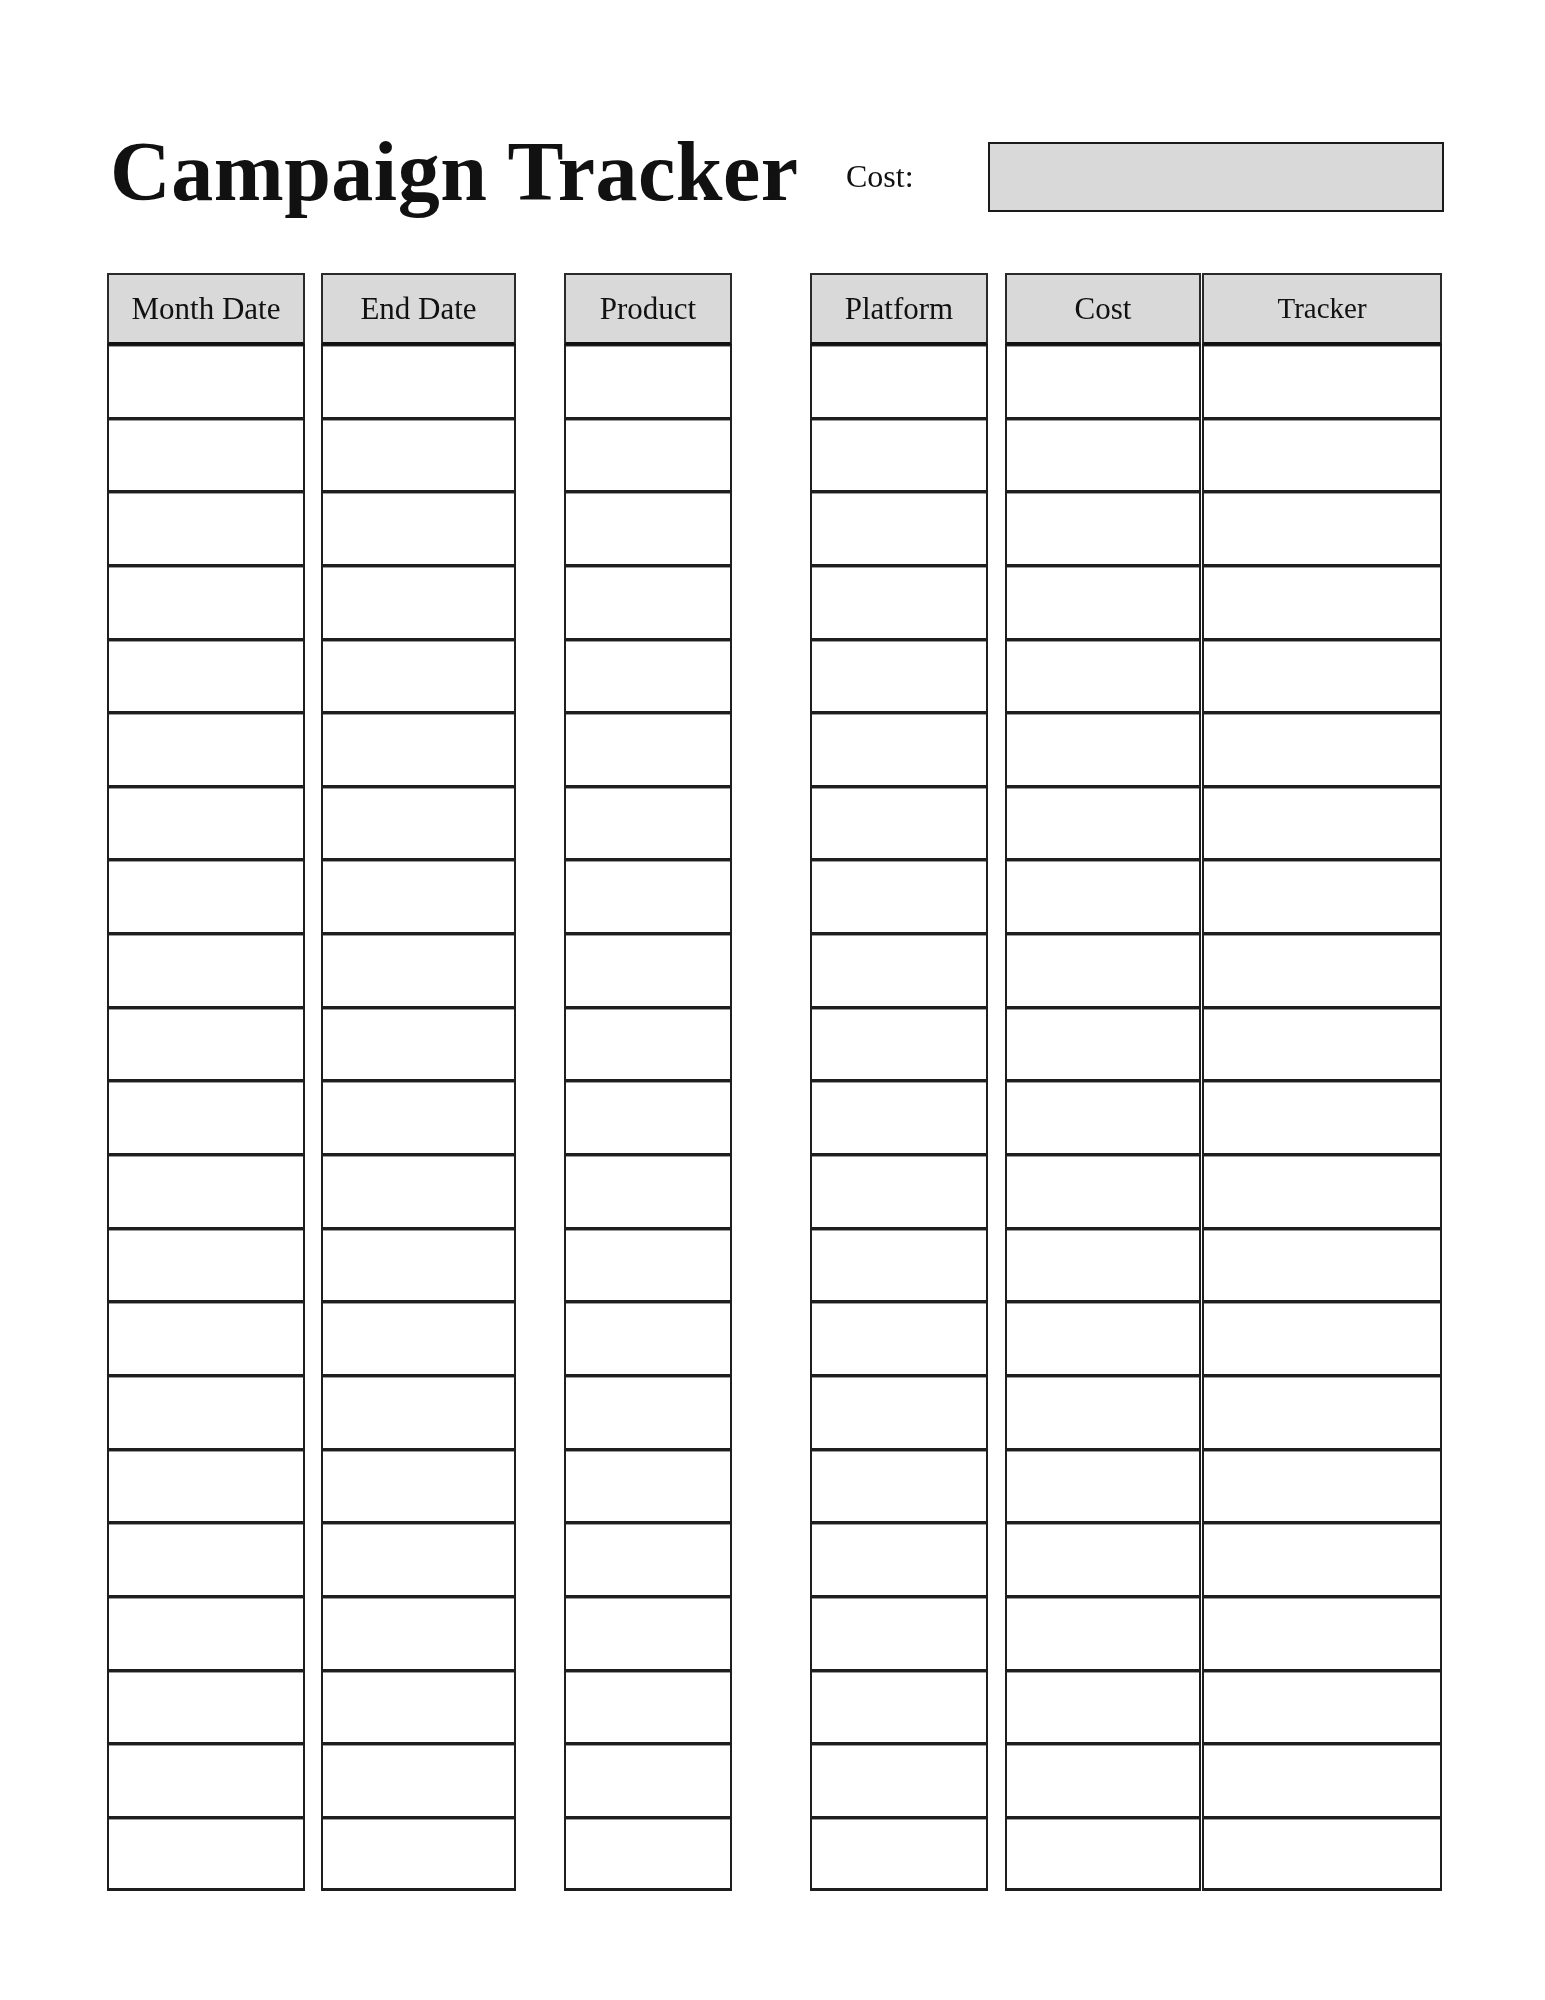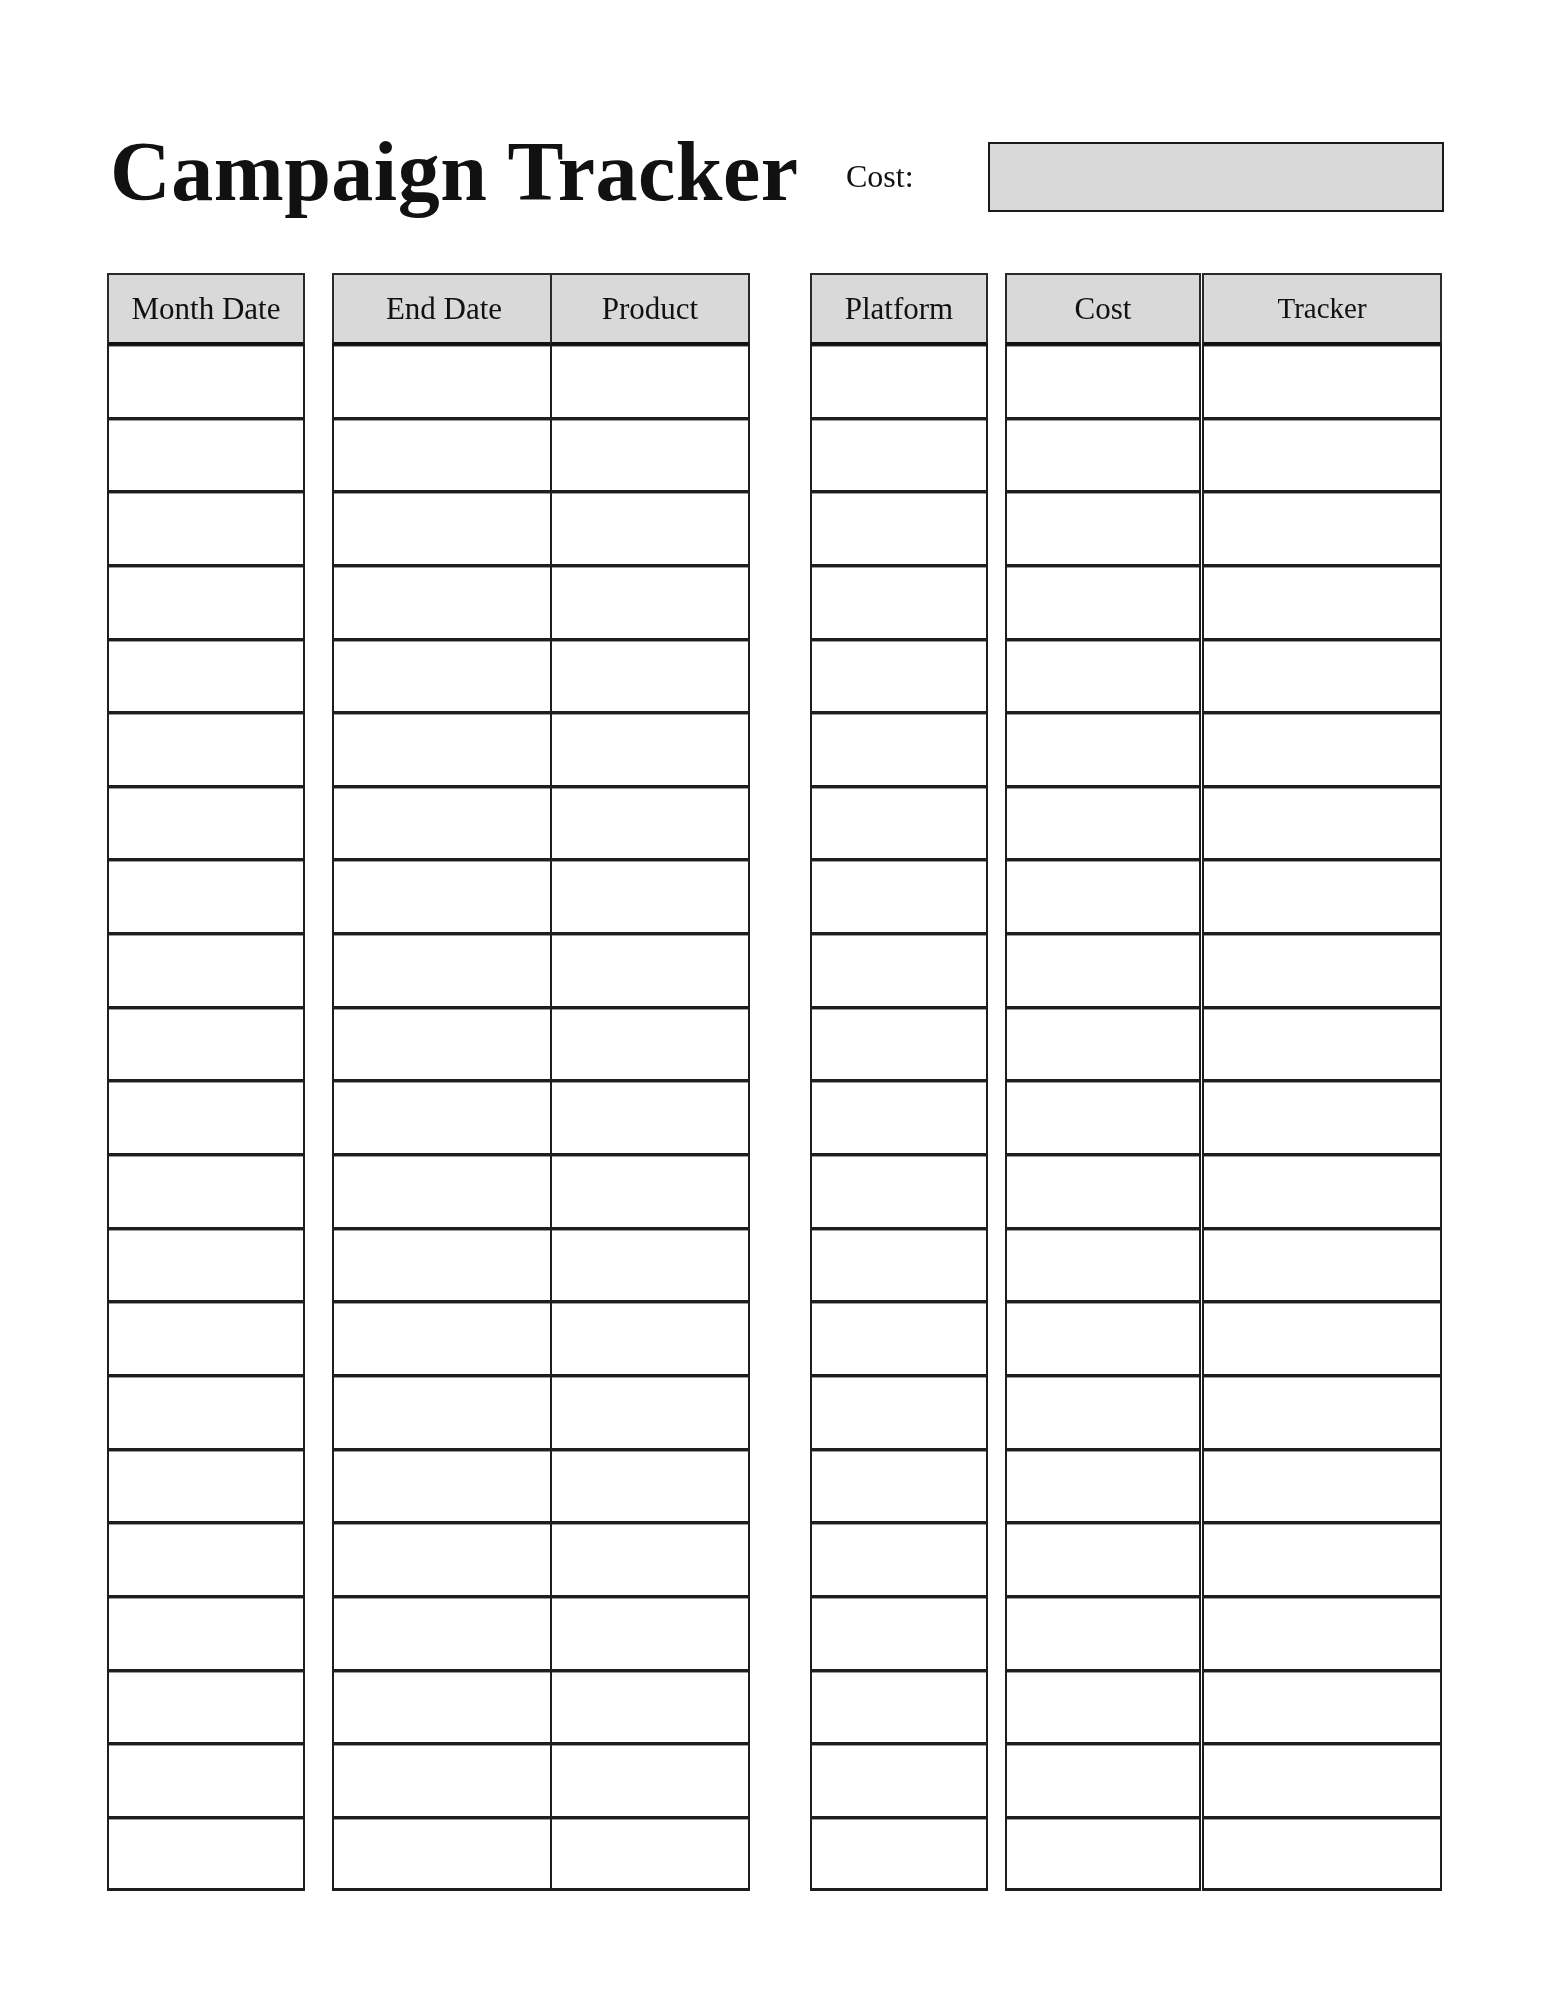--- a/index.html
+++ b/index.html
@@ -117,21 +117,21 @@
         <div class="cell"><input type="text" value="" style=""></div>
         <div class="cell"><input type="text" value="" style=""></div>
         <div class="cell"><input type="text" value="" style=""></div>
         <div class="cell"><input type="text" value="" style=""></div>
         <div class="cell"><input type="text" value="" style=""></div>
         <div class="cell"><input type="text" value="" style=""></div>
         <div class="cell"><input type="text" value="" style=""></div>
         <div class="cell"><input type="text" value="" style=""></div>
       </div>
     </div>
-    <div class="col" style="left: 332px; width: 224px;">
+    <div class="col" style="left: 321px; width: 195px;">
       <div class="col-header">End Date</div>
       <div>
         <div class="cell"><input type="text" value="" style=""></div>
         <div class="cell"><input type="text" value="" style=""></div>
         <div class="cell"><input type="text" value="" style=""></div>
         <div class="cell"><input type="text" value="" style=""></div>
         <div class="cell"><input type="text" value="" style=""></div>
         <div class="cell"><input type="text" value="" style=""></div>
         <div class="cell"><input type="text" value="" style=""></div>
         <div class="cell"><input type="text" value="" style=""></div>
@@ -143,21 +143,21 @@
         <div class="cell"><input type="text" value="" style=""></div>
         <div class="cell"><input type="text" value="" style=""></div>
         <div class="cell"><input type="text" value="" style=""></div>
         <div class="cell"><input type="text" value="" style=""></div>
         <div class="cell"><input type="text" value="" style=""></div>
         <div class="cell"><input type="text" value="" style=""></div>
         <div class="cell"><input type="text" value="" style=""></div>
         <div class="cell"><input type="text" value="" style=""></div>
       </div>
     </div>
-    <div class="col" style="left: 550px; width: 200px;">
+    <div class="col" style="left: 564px; width: 168px;">
       <div class="col-header">Product</div>
       <div>
         <div class="cell"><input type="text" value="" style=""></div>
         <div class="cell"><input type="text" value="" style=""></div>
         <div class="cell"><input type="text" value="" style=""></div>
         <div class="cell"><input type="text" value="" style=""></div>
         <div class="cell"><input type="text" value="" style=""></div>
         <div class="cell"><input type="text" value="" style=""></div>
         <div class="cell"><input type="text" value="" style=""></div>
         <div class="cell"><input type="text" value="" style=""></div>

